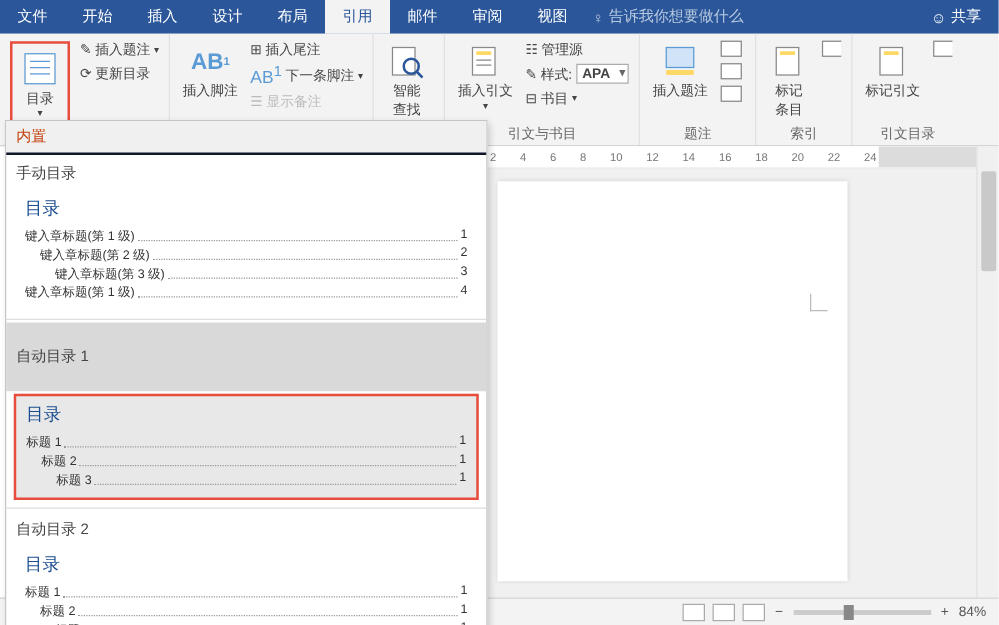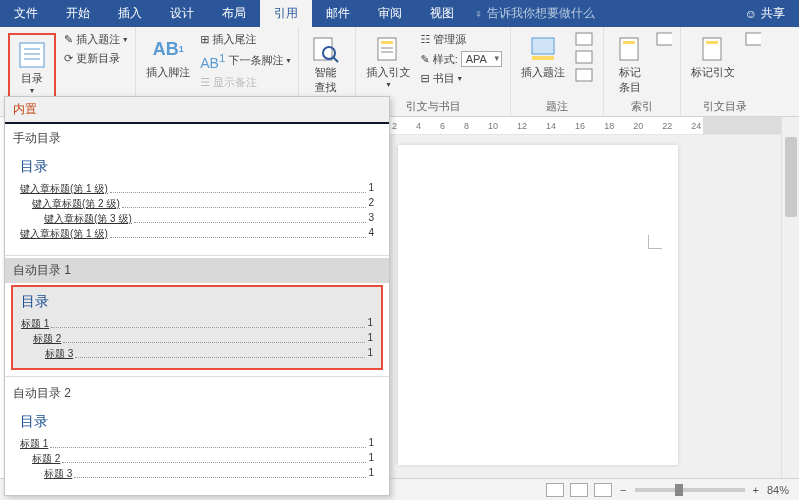--- a/index.html
+++ b/index.html
@@ -18,39 +18,39 @@
 .smallbtn { display: flex; align-items: center; gap: 3px; font-size: 11px; color: #444; padding: 1px 2px; white-space: nowrap; }
 .stack { display: flex; flex-direction: column; gap: 2px; }
 .toc-btn { border: 2px solid #e74c3c; padding: 2px; margin: 2px; }
 .dropdown { position: absolute; top: 96px; left: 4px; width: 386px; background: #fff; border: 1px solid #c6c6c6; box-shadow: 2px 2px 6px rgba(0,0,0,.2); z-index: 10; font-size: 12px; }
 .dd-header { background: #f0f0f0; padding: 4px 8px; color: #c2410c; font-size: 12px; border-bottom: 2px solid #0f172a; }
 .dd-section-title { padding: 6px 8px 2px 8px; color: #444; font-size: 12px; }
 .dd-preview { margin: 2px 6px 6px 6px; padding: 6px 8px; border: 1px solid transparent; }
 .dd-preview.highlighted { border: 2px solid #e74c3c; background: #e8e8e8; }
 .dd-preview .title { font-size: 14px; color: #1a4d8f; margin-bottom: 6px; }
 .dd-line { display: flex; font-size: 10px; color: #333; margin: 1px 0; }
-.dd-line .txt { white-space: nowrap; text-decoration: underline; }
+.dd-line .txt { white-space: nowrap; }
 .dd-line .dots { flex: 1; border-bottom: 1px dotted #999; margin: 0 2px 3px 2px; }
 .dd-line .pg { }
 .indent1 { padding-left: 12px; }
 .indent2 { padding-left: 24px; }
 .hr { border-top: 1px solid #ddd; margin: 2px 0; }
 .ruler { position: absolute; top: 117px; left: 388px; right: 18px; height: 18px; background: #fff; border-bottom: 1px solid #e5e5e5; font-size: 9px; color: #777; display: flex; align-items: center; overflow: hidden; padding-left: 4px; gap: 19px; }
 .ruler .shade { position: absolute; right: 0; top: 0; bottom: 0; width: 78px; background: #dcdcdc; }
 .docarea { position: absolute; top: 135px; left: 388px; right: 18px; bottom: 22px; background: #f0f0f0; }
 .page { position: absolute; top: 10px; left: 10px; width: 280px; height: 320px; background: #fff; box-shadow: 0 0 4px rgba(0,0,0,.15); }
 .page .corner { position: absolute; top: 90px; left: 250px; width: 14px; height: 14px; border-left: 1px solid #bbb; border-bottom: 1px solid #bbb; }
 .vscroll { position: absolute; top: 117px; right: 0; bottom: 22px; width: 18px; background: #f0f0f0; border-left: 1px solid #e0e0e0; }
 .vscroll .thumb { position: absolute; top: 20px; left: 3px; width: 12px; height: 80px; background: #c9c9c9; border-radius: 2px; }
 .statusbar { position: absolute; bottom: 0; left: 0; right: 0; height: 22px; background: #f3f3f3; border-top: 1px solid #d4d4d4; display: flex; align-items: center; justify-content: flex-end; gap: 8px; padding: 0 10px; font-size: 11px; color: #555; }
 .viewbtns { display: flex; gap: 6px; }
 .viewbtn { width: 18px; height: 14px; border: 1px solid #aaa; background: #fff; }
 .slider { width: 110px; height: 4px; background: #ccc; position: relative; }
 .slider .knob { position: absolute; left: 40px; top: -4px; width: 8px; height: 12px; background: #888; }
-.dropcombo { border: 1px solid #ababab; background: #fff; font-size: 11px; padding: 1px 14px 1px 4px; position: relative; display: inline-block; }
+.dropcombo { border: 1px solid #ababab; background: #fff; font-size: 11px; padding: 1px 14px 1px 4px; position: relative; display: inline-block; font-weight: bold; }
 .dropcombo::after { content: "▾"; position: absolute; right: 2px; top: 1px; font-size: 9px; color: #666; }
 svg { display: block; }
 </style>
 </head>
 <body>
 
 <div class="menubar">
   <div class="tab">文件</div>
   <div class="tab">开始</div>
   <div class="tab">插入</div>
@@ -279,21 +279,21 @@
           <span class="pg">3</span>
         </div>
         <div class="dd-line">
           <span class="txt">键入章标题(第 1 级)</span>
           <span class="dots"></span>
           <span class="pg">4</span>
         </div>
       </div>
   </div>
   <div class="hr"></div>
-  <div class="dd-section-title" style="background:#d9d9d9;margin:0;padding:4px 8px">自动目录 1</div>
+  <div class="dd-section-title" style="background:#d9d9d9;margin:0;padding:19px 8px">自动目录 1</div>
   <div class="dd-preview highlighted">
     <div class="title">目录</div>
     <div id="auto1-lines">
         <div class="dd-line">
           <span class="txt">标题 1</span>
           <span class="dots"></span>
           <span class="pg">1</span>
         </div>
         <div class="dd-line indent1">
           <span class="txt">标题 2</span>

